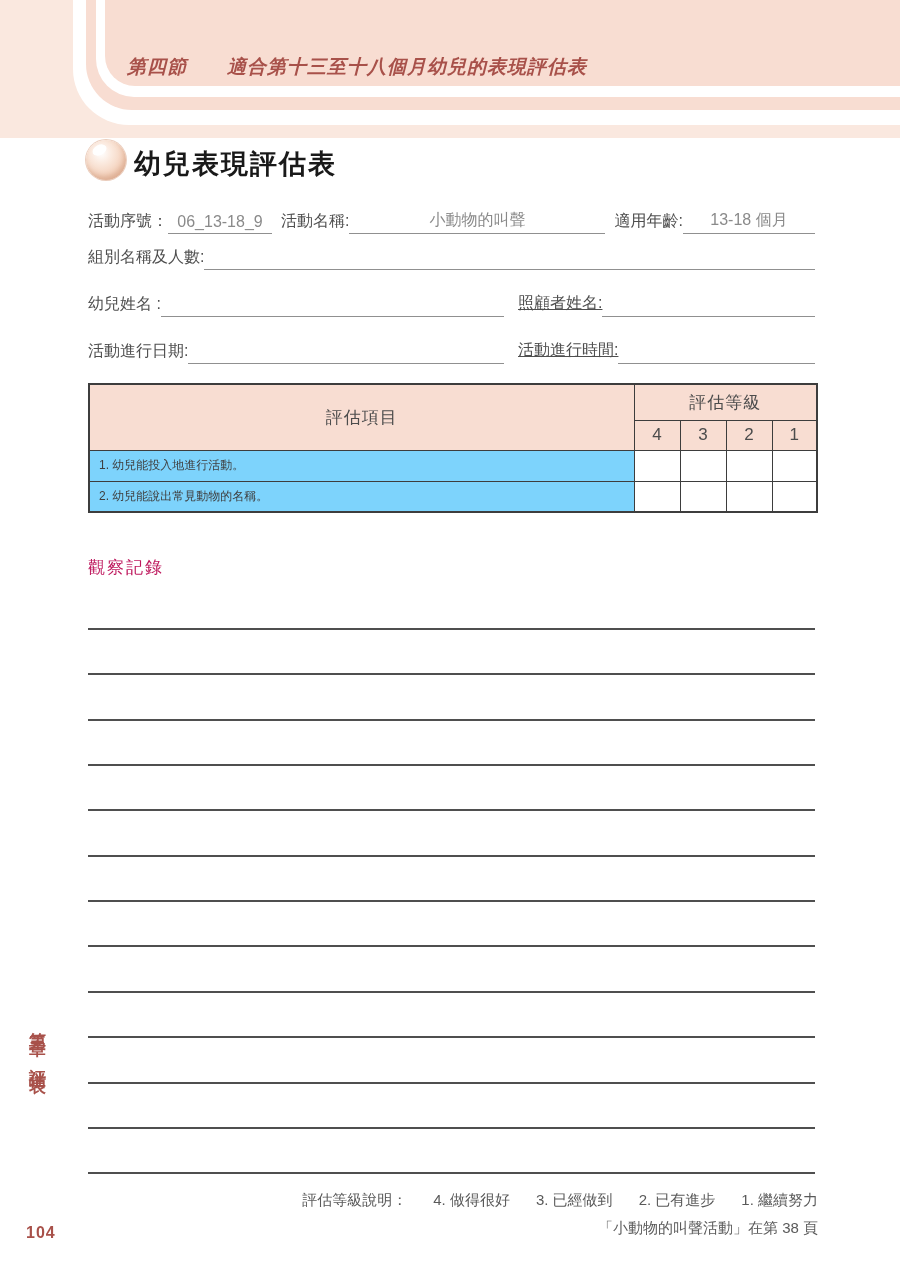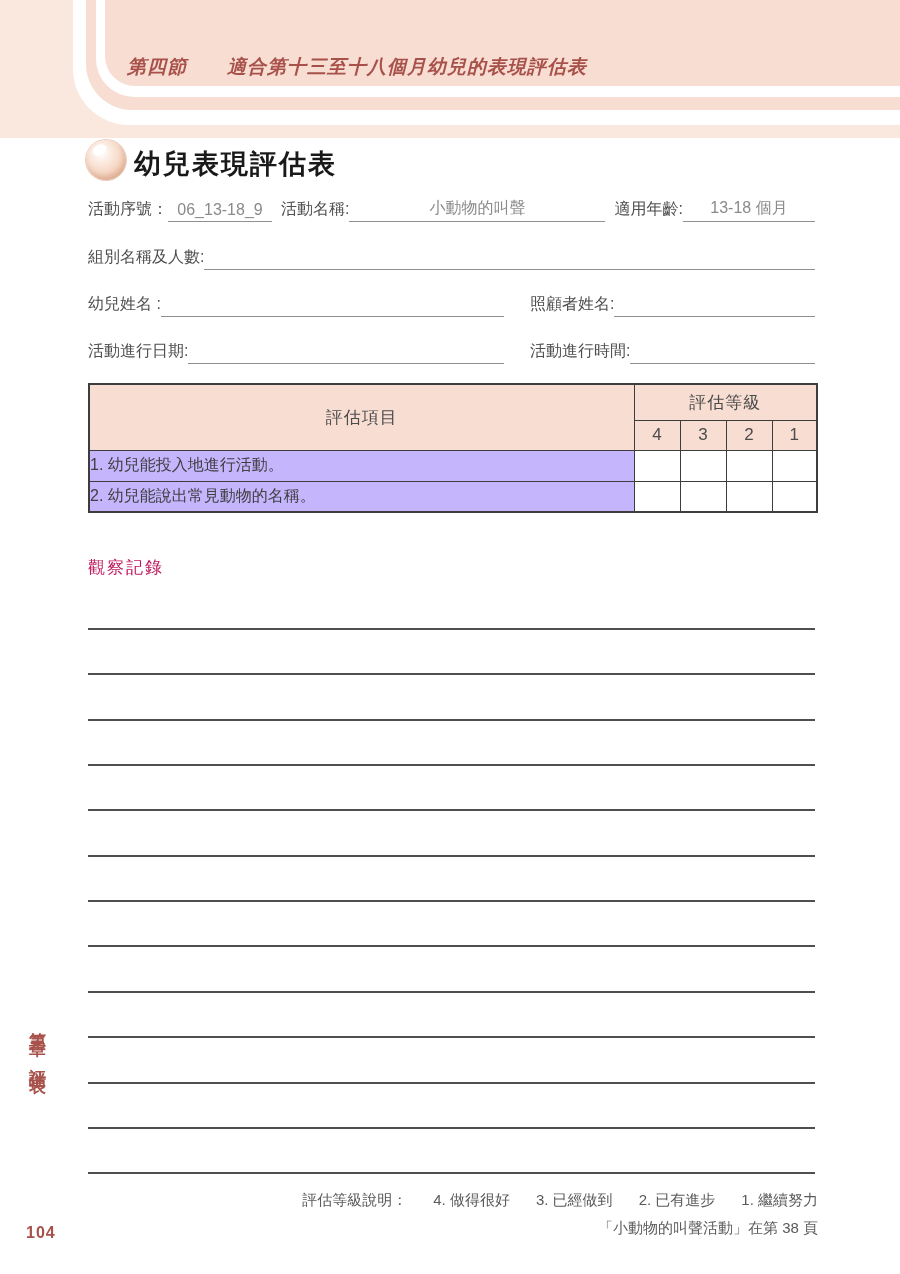--- a/index.html
+++ b/index.html
@@ -35,41 +35,41 @@
     box-shadow:inset -2px -4px 5px rgba(188,128,97,.35), 0 0 0 1px rgba(216,164,134,.55);}
   .ball::after{content:"";position:absolute;left:6px;top:5px;width:15px;height:10px;border-radius:50%;
     background:rgba(255,255,255,.95);transform:rotate(-28deg);}
   h1.page-title{position:absolute;left:134px;top:146px;font-size:27px;font-weight:bold;color:#191919;letter-spacing:2px;}
   
   .frow{position:absolute;left:88px;width:727px;display:flex;align-items:flex-end;
     font-size:16px;color:var(--label-gray);white-space:nowrap;}
   .frow .lbl{padding-bottom:2px;}
   .frow .blank{border-bottom:1.6px solid var(--line-gray);min-height:24px;display:flex;
     align-items:flex-end;justify-content:center;color:var(--value-gray);padding-bottom:2px;}
-  .r1{top:198px;}
+  .r1{top:210px;}
   .r1 .v-no{width:104px;}
   .r1 .g{margin-left:9px;}
   .r1 .v-name{width:256px;}
   .r1 .v-age{flex:1;}
   .r2{top:246px;}
   .r2 .v-group{flex:1;}
   .r3{top:293px;}
   .r4{top:340px;}
   .half-l{width:416px;display:flex;align-items:center;}
-  .half-r{flex:1;display:flex;align-items:center;margin-left:26px;}
+  .half-r{flex:1;display:flex;align-items:flex-start;margin-left:14px;text-decoration:underline;}
   .half-l .blank,.half-r .blank{flex:1;}
   
   table.assess{position:absolute;left:88px;top:383px;width:728px;border-collapse:collapse;table-layout:fixed;}
   table.assess th,table.assess td{border:1.5px solid var(--border-dark);}
   table.assess{border:2px solid var(--border-dark);}
   table.assess th{background:var(--band-pink);font-weight:normal;color:#4c4c4c;font-size:17px;}
   .th-item{width:545px;height:66px;text-align:center;letter-spacing:1px;}
   .th-grade{height:36px;text-align:center;letter-spacing:1px;}
   .th-num{height:30px;text-align:center;font-size:17px;color:#555;}
-  td.item-cell{height:31px;font-size:16px;color:#3f3f3f;background:#c4b5fd;}
+  td.item-cell{height:31px;font-size:12px;color:#3f3f3f;padding-left:9px;background:#7dd3fc;}
   td.grade-cell{background:#fff;}
   
   .obs-label{position:absolute;left:88px;top:556px;font-size:17px;color:#be185d;letter-spacing:2px;}
   .obs-lines{position:absolute;left:88px;top:628px;width:727px;height:560px;}
   .obs-line{position:absolute;left:0;width:727px;height:0;border-top:2px solid var(--line-dark);}
   
   .legend{position:absolute;left:88px;top:1191px;width:730px;display:flex;
     justify-content:flex-end;gap:26px;font-size:15px;color:#5a5a5a;white-space:nowrap;}
   .ref-note{position:absolute;left:88px;top:1219px;width:730px;text-align:right;
     font-size:15px;color:#5a5a5a;}

